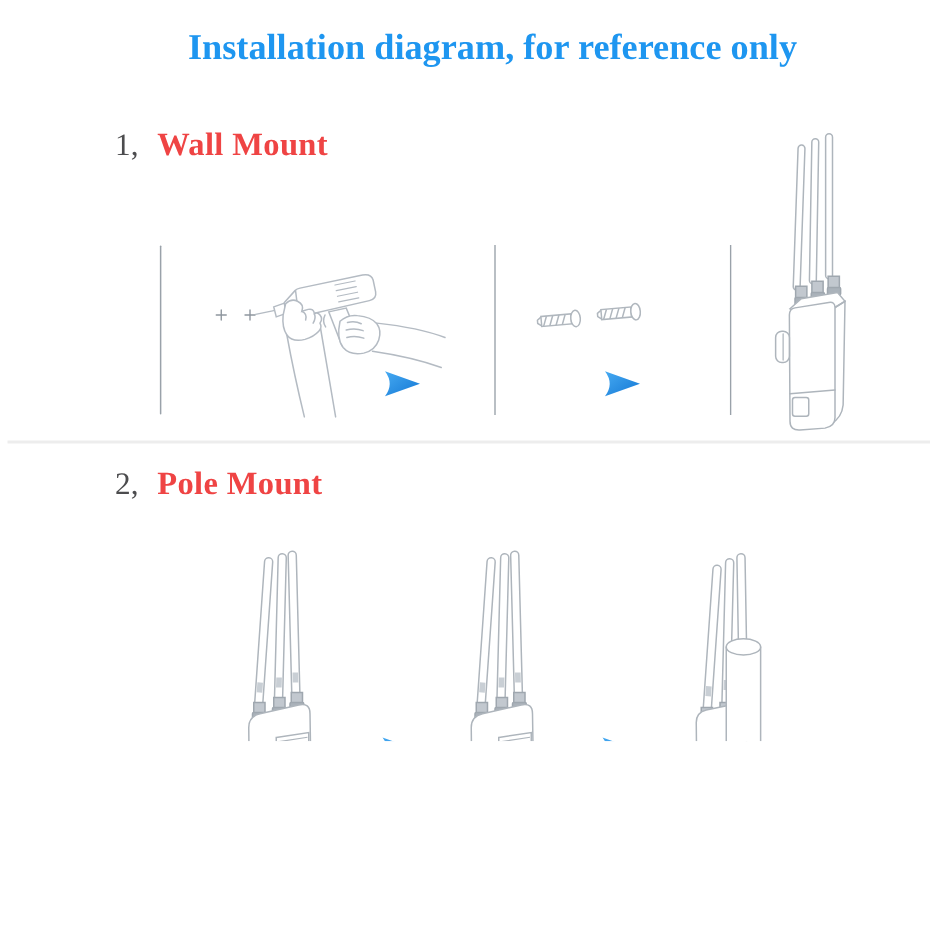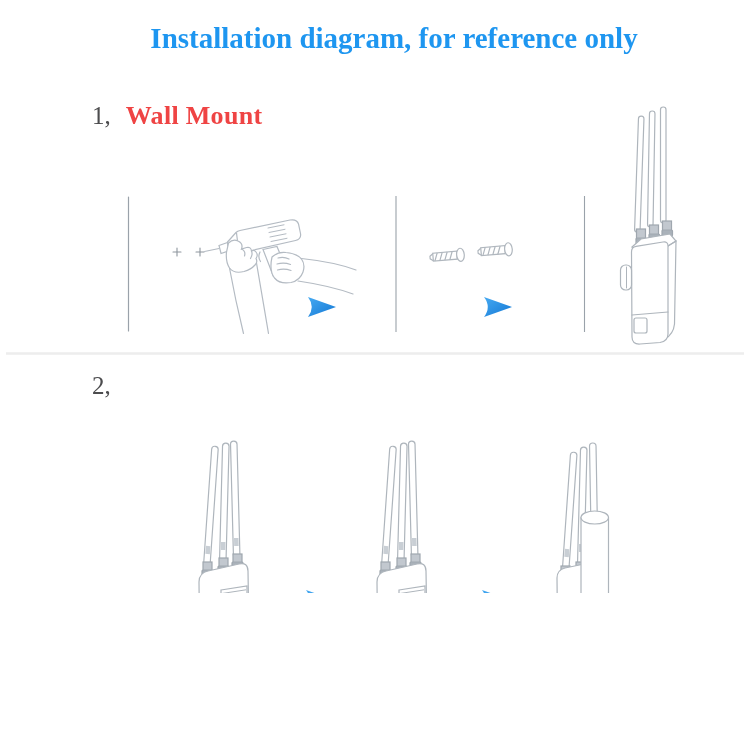--- a/index.html
+++ b/index.html
@@ -21,20 +21,21 @@
 
   <h1 class="title">Installation diagram, for reference only</h1>
 
   <div class="sec-heading s1">
     <span class="sec-num">1,</span>
     <span class="sec-label">Wall Mount</span>
   </div>
 
   <div class="sec-heading s2">
     <span class="sec-num">2,</span>
+    <span class="sec-label">Pole Mount</span>
   </div>
 
   <svg class="art" width="750" height="750" viewBox="0 0 750 750">
     <defs>
       <linearGradient id="arrowGrad" x1="0" y1="0" x2="1" y2="1">
         <stop offset="0" stop-color="#46aaf2"></stop>
         <stop offset="1" stop-color="#1377d4"></stop>
       </linearGradient>
 
       <g id="stepArrow">

